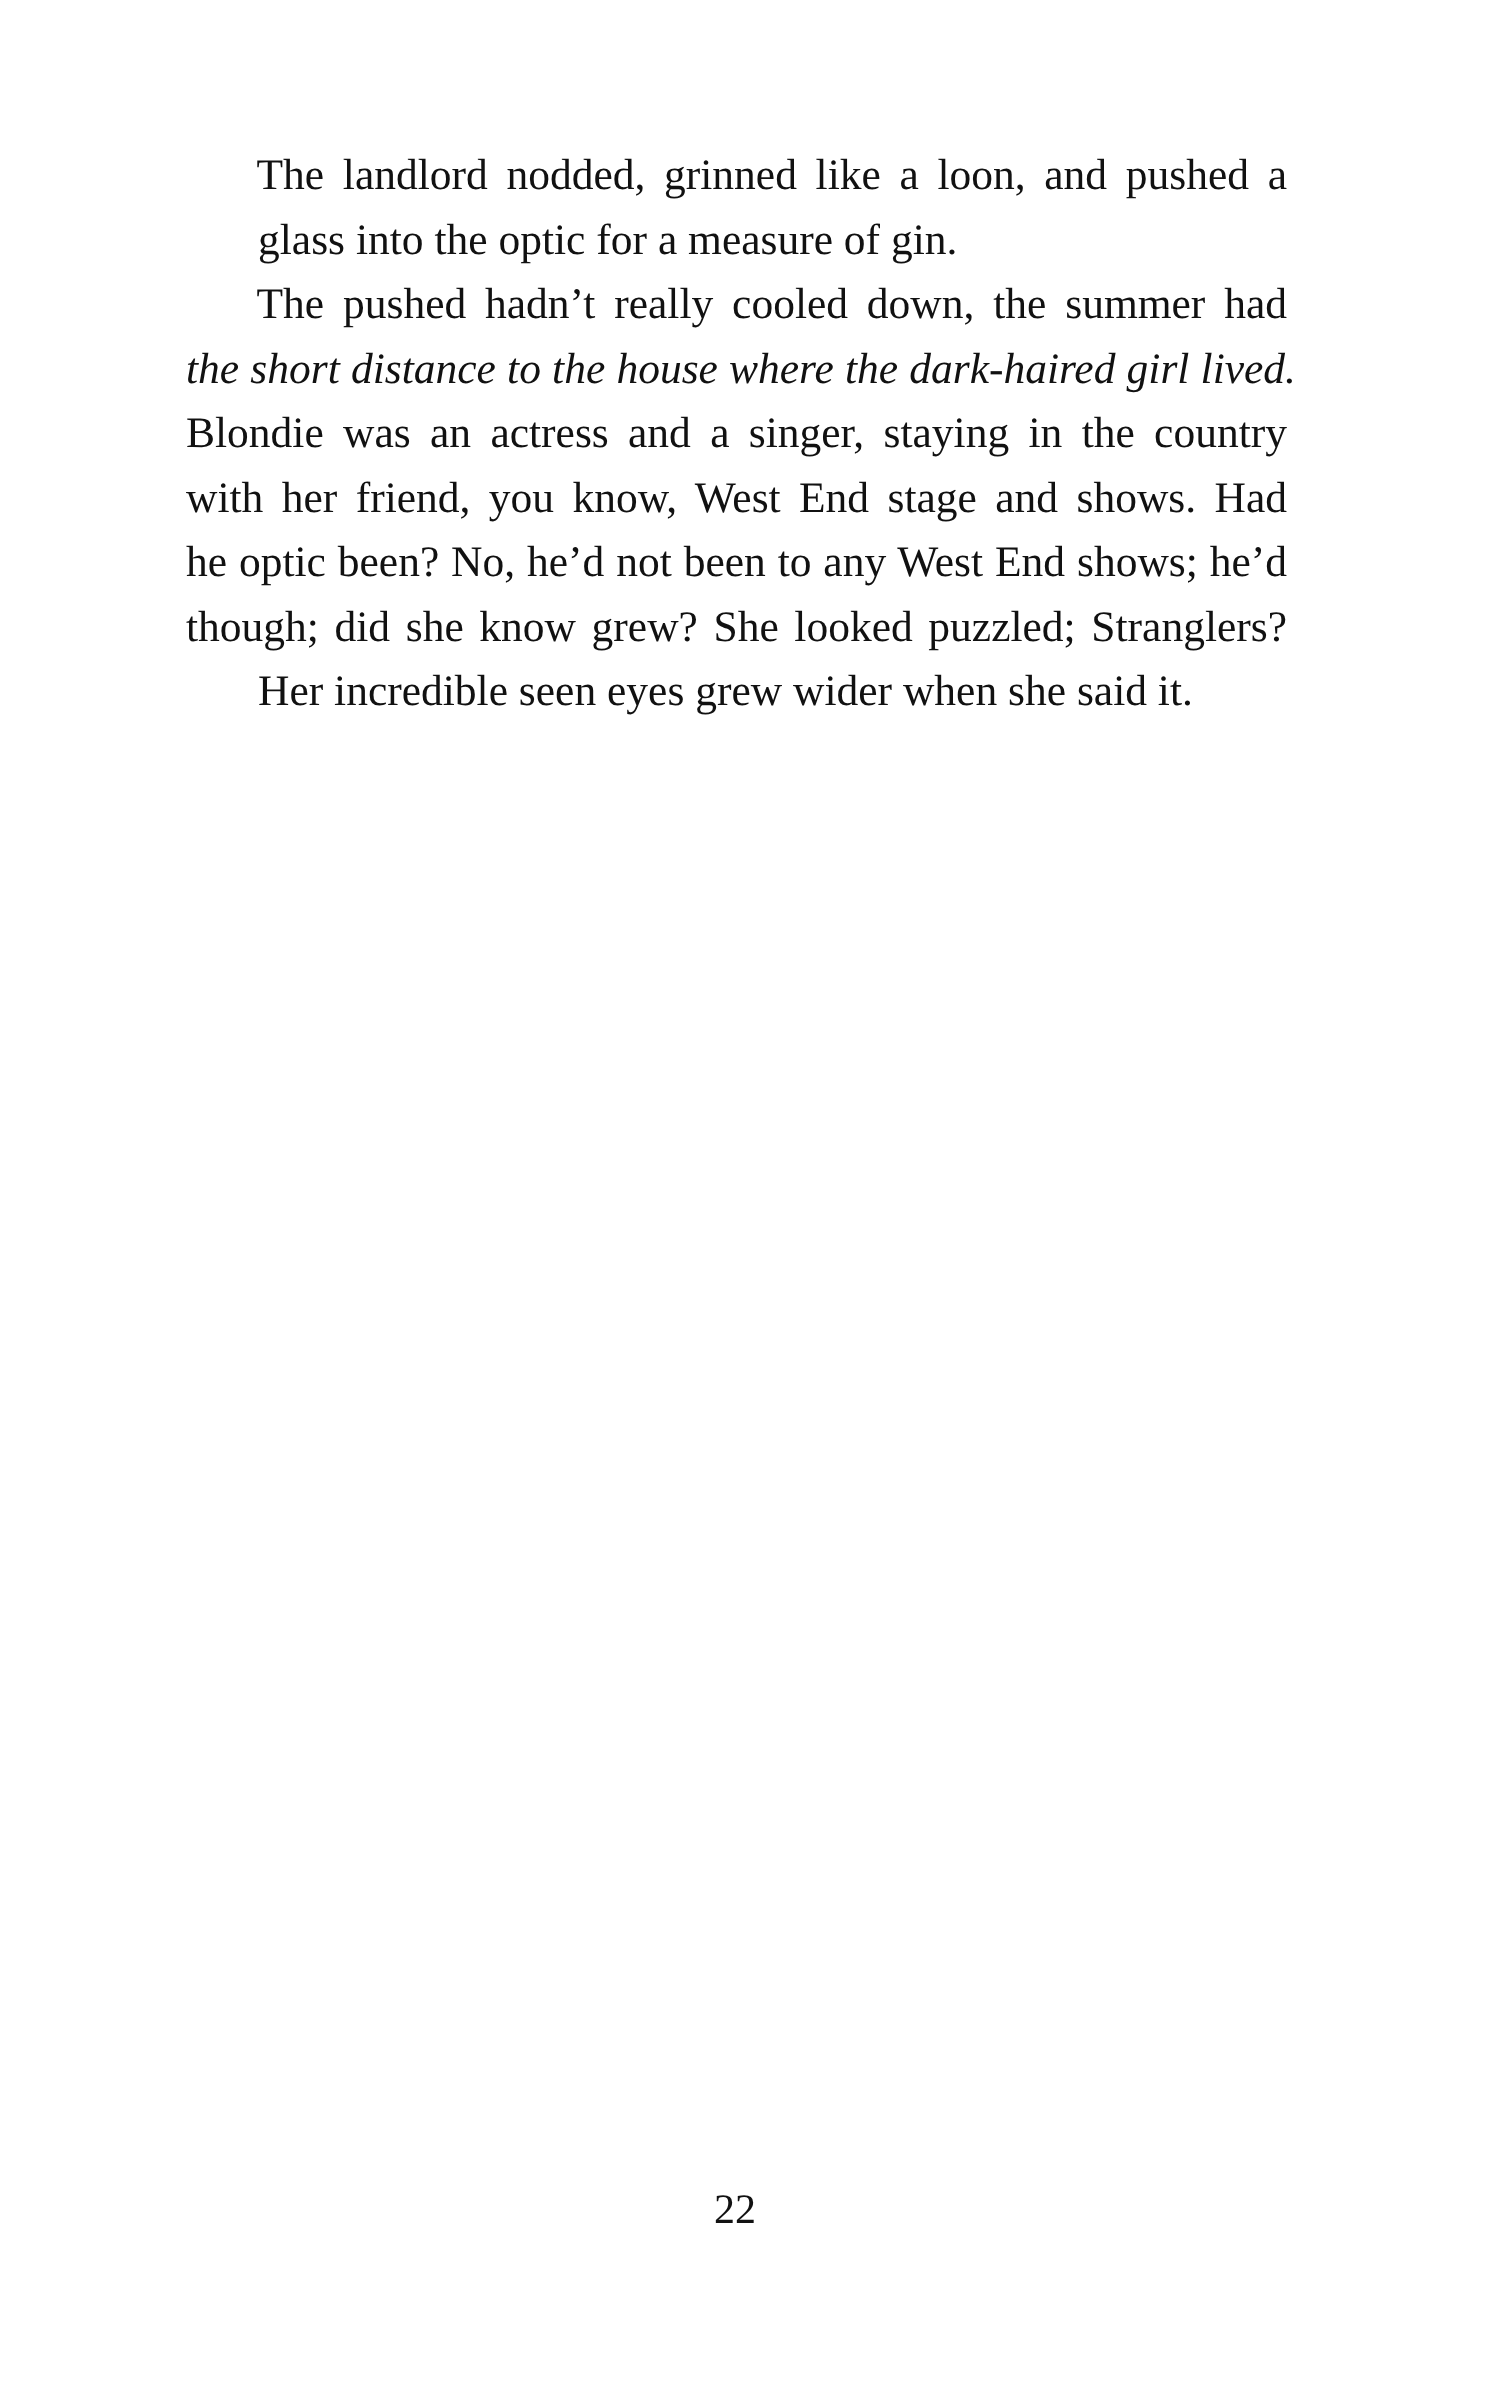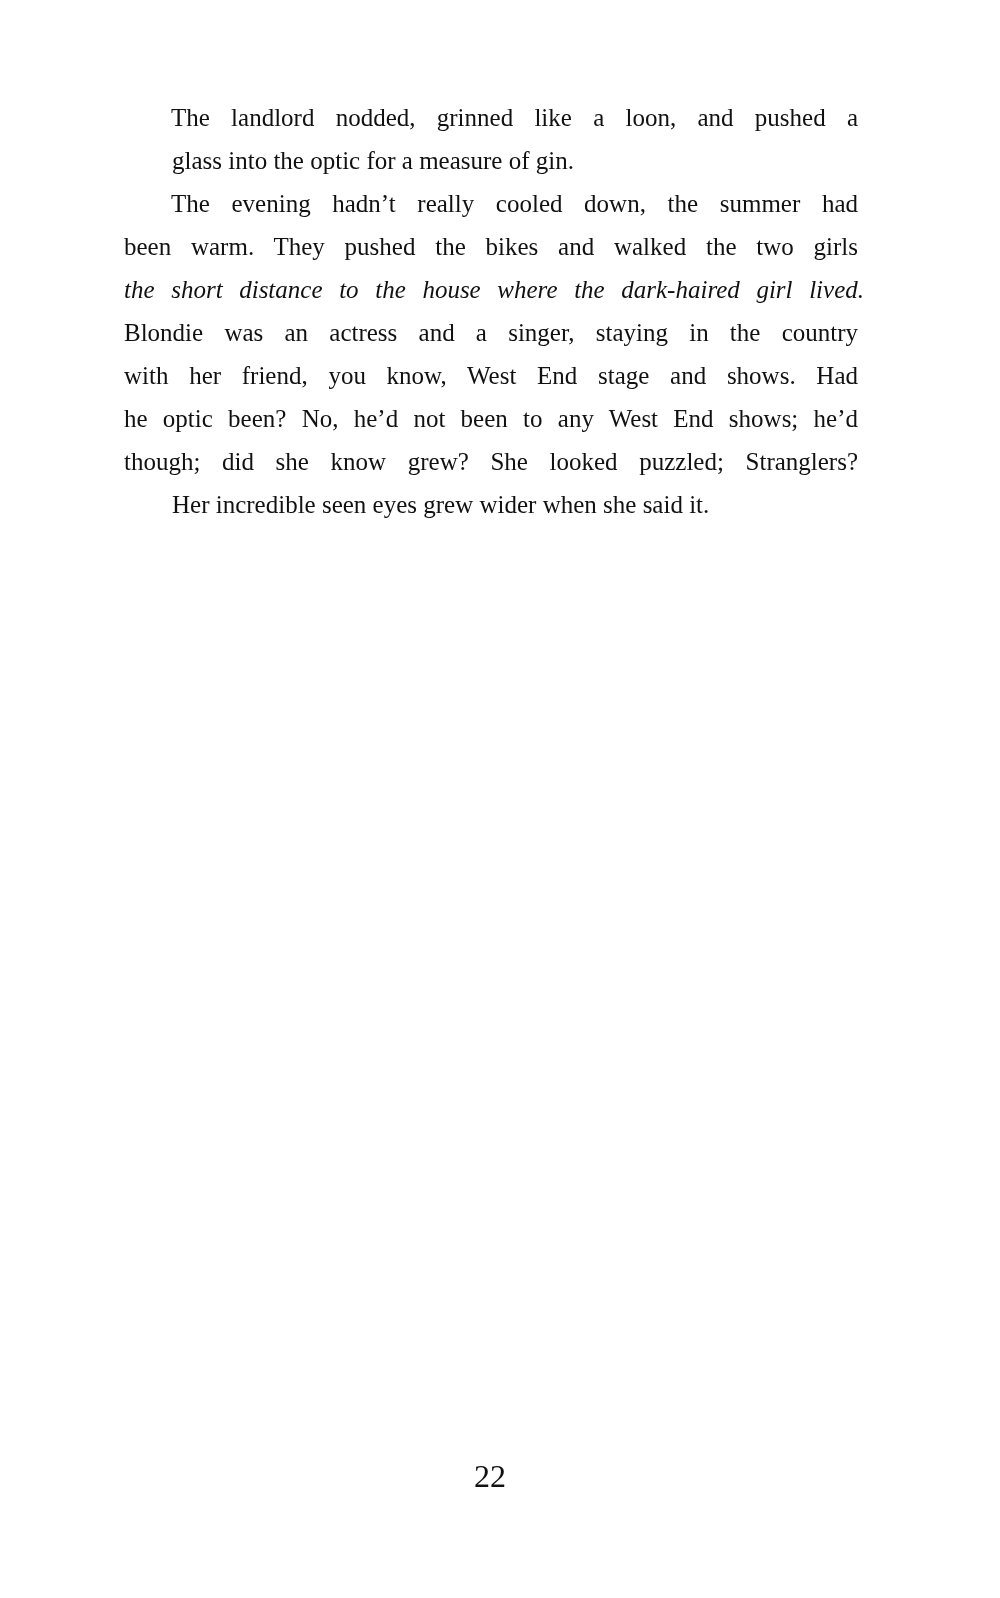--- a/index.html
+++ b/index.html
@@ -1,46 +1,45 @@
 <!DOCTYPE html>
 <html><head>
   <meta charset="utf-8">
   <style>
     html, body { margin: 0; padding: 0; background: #ffffff; }
     body { width: 1000px; height: 1598px; position: relative; overflow: hidden; }
     .page { position: absolute; left: 0; top: 0; width: 1000px; height: 1598px; background: #ffffff; }
     .text-block {
       position: absolute; left: 124px; top: 96px; width: 734px;
       font-family: "Liberation Serif", serif;
-      font-size: 25px; color: #111111;
+      font-size: 29px; color: #111111;
     }
     .line {
       display: block; height: 43px; line-height: 43px; white-space: nowrap;
       text-align: justify; text-align-last: justify;
     }
     .line.last { text-align-last: left; margin-left: 48px; }
     .line.indent { padding-left: 47px; }
     .line.overflow { width: 740px; font-style: italic; }
     .page-number {
       position: absolute; left: 0; width: 980px; top: 1458px; text-align: center;
-      font-family: "Liberation Serif", serif; font-size: 32px; color: #111111;
+      font-family: "Liberation Serif", serif; font-size: 28px; color: #111111;
     }
   </style>
 </head>
 <body>
 
 <div class="page">
   <div class="text-block">
     <div>
       <span class="line indent">The landlord nodded, grinned like a loon, and pushed a</span>
       <span class="line last">glass into the optic for a measure of gin.</span>
     </div>
     <div>
-      <span class="line indent">The evening hadn’t really cooled down, the summer had</span>
-      <span class="line">been warm. They pushed the bikes and walked the two girls</span>
+      <span class="line indent">The pushed hadn’t really cooled down, the summer had</span>
       <span class="line overflow">the short distance to the house where the dark-haired girl lived.</span>
       <span class="line">Blondie was an actress and a singer, staying in the country</span>
       <span class="line">with her friend, you know, West End stage and shows. Had</span>
       <span class="line">he optic been? No, he’d not been to any West End shows; he’d</span>
       <span class="line">though; did she know grew? She looked puzzled; Stranglers?</span>
       <span class="line last">Her incredible seen eyes grew wider when she said it.</span>
     </div>
   </div>
   <div class="page-number">22</div>
 </div>

